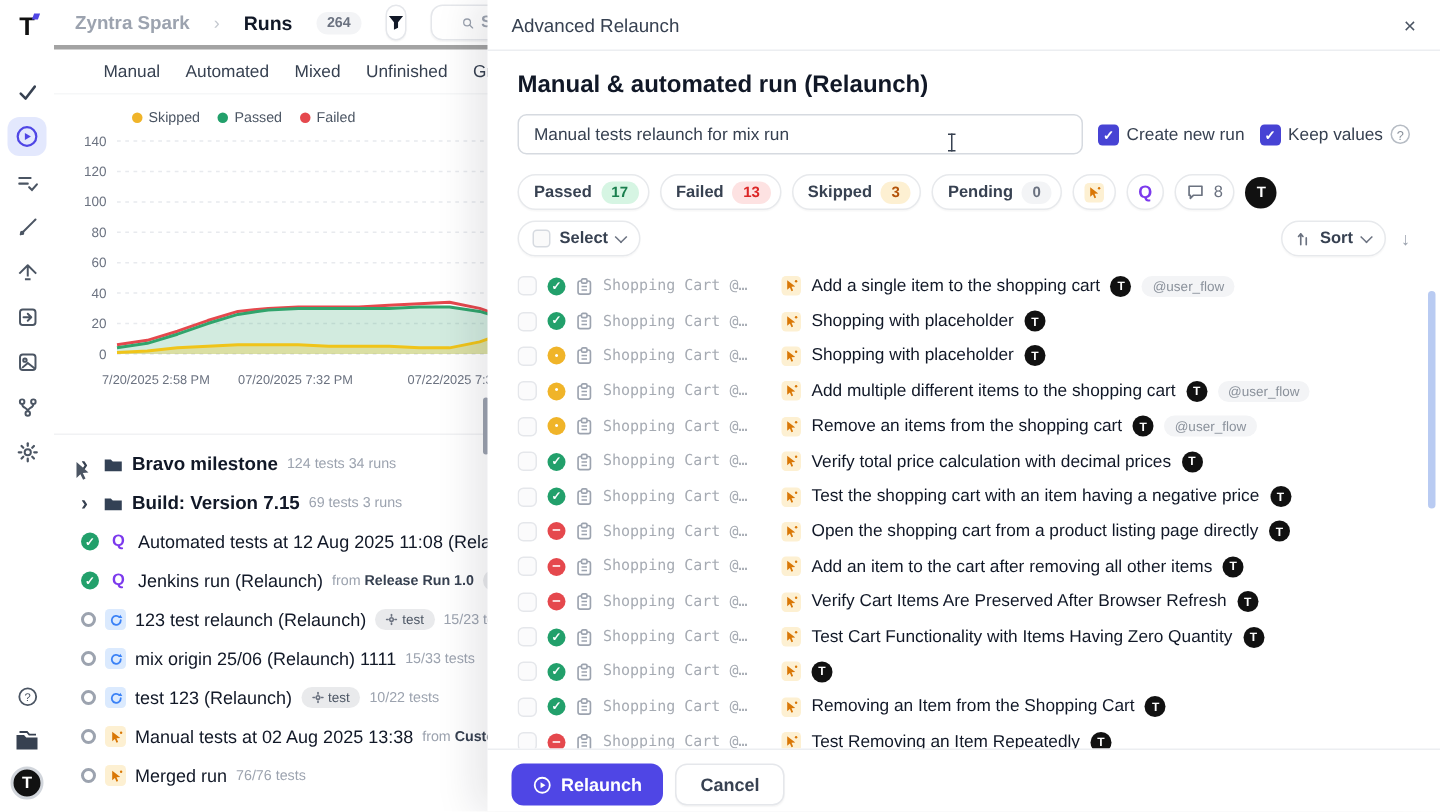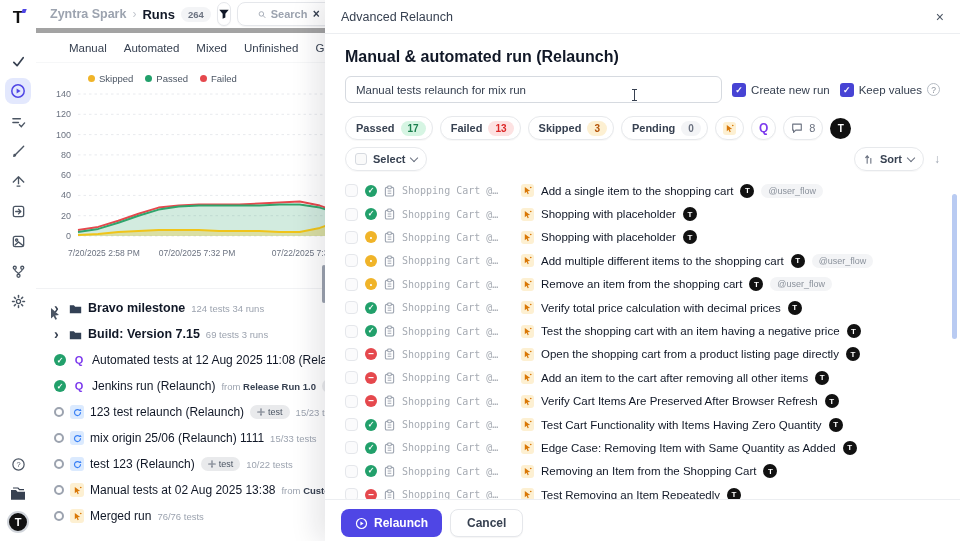--- a/index.html
+++ b/index.html
@@ -17,22 +17,22 @@
     justify-content:center; margin-bottom:4px; color:#4b5563; }
   .ric svg { display:block; }
   .ric.active { background:#e3e8fd; color:#4f46e5; }
   .rail .spacer { flex:1; }
   .rail .avatar-b { width:22px; height:22px; border-radius:50%; background:#111;
     color:#fff; font-size:11px; font-weight:700; display:flex; align-items:center;
     justify-content:center; border:2px solid #d1d5db; margin-bottom:8px; }
 
   
   .lpanel { position:absolute; left:36px; top:0; width:300px; height:541px; background:#fff; }
-  .lp-head { height:33px; display:flex; align-items:center; gap:6px; padding:0 8px 0 14px;
-    border-bottom:5px solid #a3a3a3; }
+  .lp-head { height:33px; display:flex; align-items:center; gap:16px; padding:0 8px 0 14px;
+    border-bottom:3px solid #a3a3a3; }
   .crumb-proj { font-size:12.5px; font-weight:600; color:#9ca3af; white-space:nowrap; }
   .crumb-sep { color:#c4c8cf; font-size:12px; }
   .crumb-page { font-size:13px; font-weight:700; color:#111827; }
   .count-badge { background:#f3f4f6; border-radius:8px; font-size:9.5px; font-weight:600;
     color:#6b7280; padding:2px 7px; }
   .filter-btn { width:26px; height:24px; border:1px solid #e5e7eb; border-radius:8px;
     background:#fff; display:flex; align-items:center; justify-content:center; box-shadow:0 1px 1px rgba(0,0,0,.04); }
   .lp-search { flex:0 0 auto; display:flex; align-items:center; gap:5px; border:1px solid #e5e7eb;
     border-radius:8px; height:24px; padding:0 20px; width:104px; color:#9ca3af; box-shadow:0 1px 1px rgba(0,0,0,.04);font-weight:bold; }
   .lp-search .ph { font-size:11px; white-space:nowrap; overflow:hidden; }
@@ -637,21 +637,21 @@
               <line x1="4" y1="6.5" x2="8" y2="6.5" stroke="#9ca3af" stroke-width="1"></line>
               <line x1="4" y1="9" x2="8" y2="9" stroke="#9ca3af" stroke-width="1"></line>
             </svg>
     <span class="pref">Shopping Cart @…</span>
     <span class="mic">
               <svg width="9" height="9" viewBox="0 0 10 10">
                 <path d="M2,1 L8,5.5 L5.2,5.8 L6.4,8.6 L5.2,9.1 L4,6.3 L2,8 Z" fill="#d97706"></path>
                 <circle cx="8.6" cy="1.6" r="0.9" fill="#d97706"></circle>
               </svg>
             </span>
-    <span class="ttl">Remove an item from the shopping cart</span>
+    <span class="ttl">Remove an items from the shopping cart</span>
     <span class="av">T</span>
     <span class="uflow">@user_flow</span>
   </div>
 
   <div class="trow">
     <span class="cb"></span>
     <span class="st passed">✓</span>
     <svg width="11" height="12" viewBox="0 0 12 13" style="flex:0 0 auto">
               <rect x="1.5" y="2.5" width="9" height="9.5" rx="1.5" fill="none" stroke="#9ca3af" stroke-width="1.2"></rect>
               <rect x="4" y="1" width="4" height="3" rx="1" fill="#fff" stroke="#9ca3af" stroke-width="1.2"></rect>
@@ -784,21 +784,20 @@
               <line x1="4" y1="6.5" x2="8" y2="6.5" stroke="#9ca3af" stroke-width="1"></line>
               <line x1="4" y1="9" x2="8" y2="9" stroke="#9ca3af" stroke-width="1"></line>
             </svg>
     <span class="pref">Shopping Cart @…</span>
     <span class="mic">
               <svg width="9" height="9" viewBox="0 0 10 10">
                 <path d="M2,1 L8,5.5 L5.2,5.8 L6.4,8.6 L5.2,9.1 L4,6.3 L2,8 Z" fill="#d97706"></path>
                 <circle cx="8.6" cy="1.6" r="0.9" fill="#d97706"></circle>
               </svg>
             </span>
-    <span class="ttl">Edge Case: Removing Item with Same Quantity as Added</span>
     <span class="av">T</span>
 
   </div>
 
   <div class="trow">
     <span class="cb"></span>
     <span class="st passed">✓</span>
     <svg width="11" height="12" viewBox="0 0 12 13" style="flex:0 0 auto">
               <rect x="1.5" y="2.5" width="9" height="9.5" rx="1.5" fill="none" stroke="#9ca3af" stroke-width="1.2"></rect>
               <rect x="4" y="1" width="4" height="3" rx="1" fill="#fff" stroke="#9ca3af" stroke-width="1.2"></rect>

